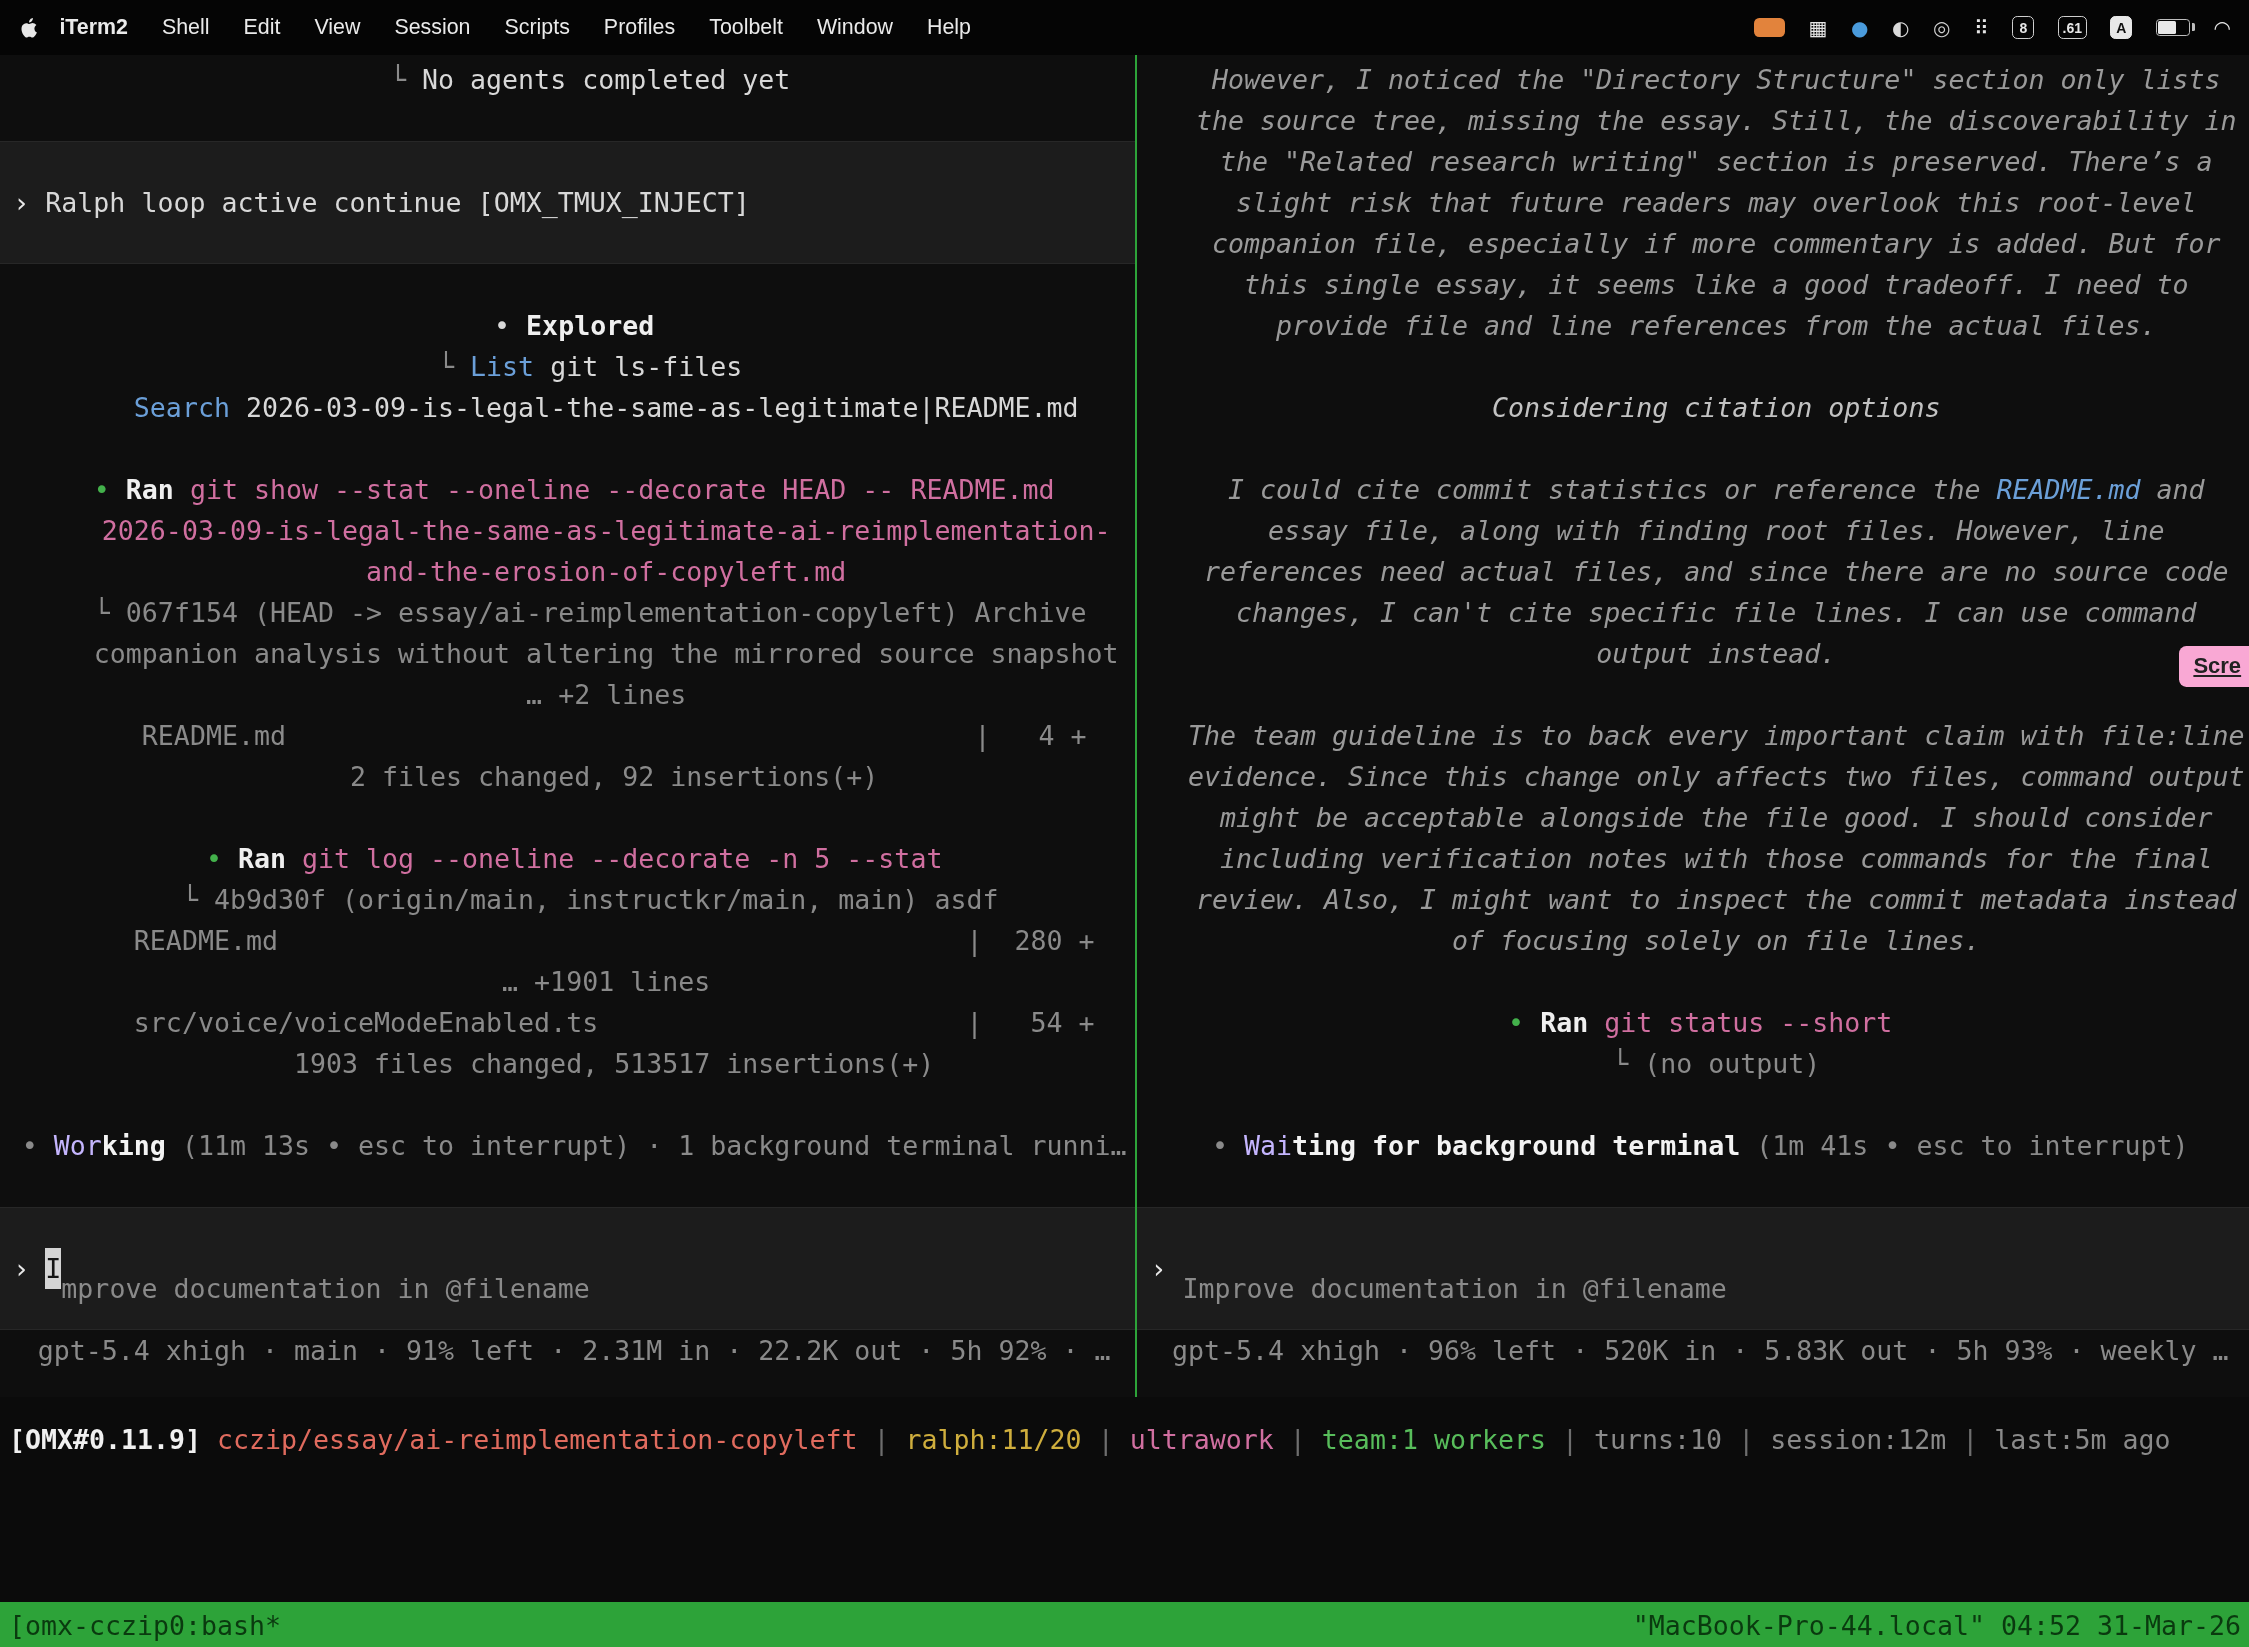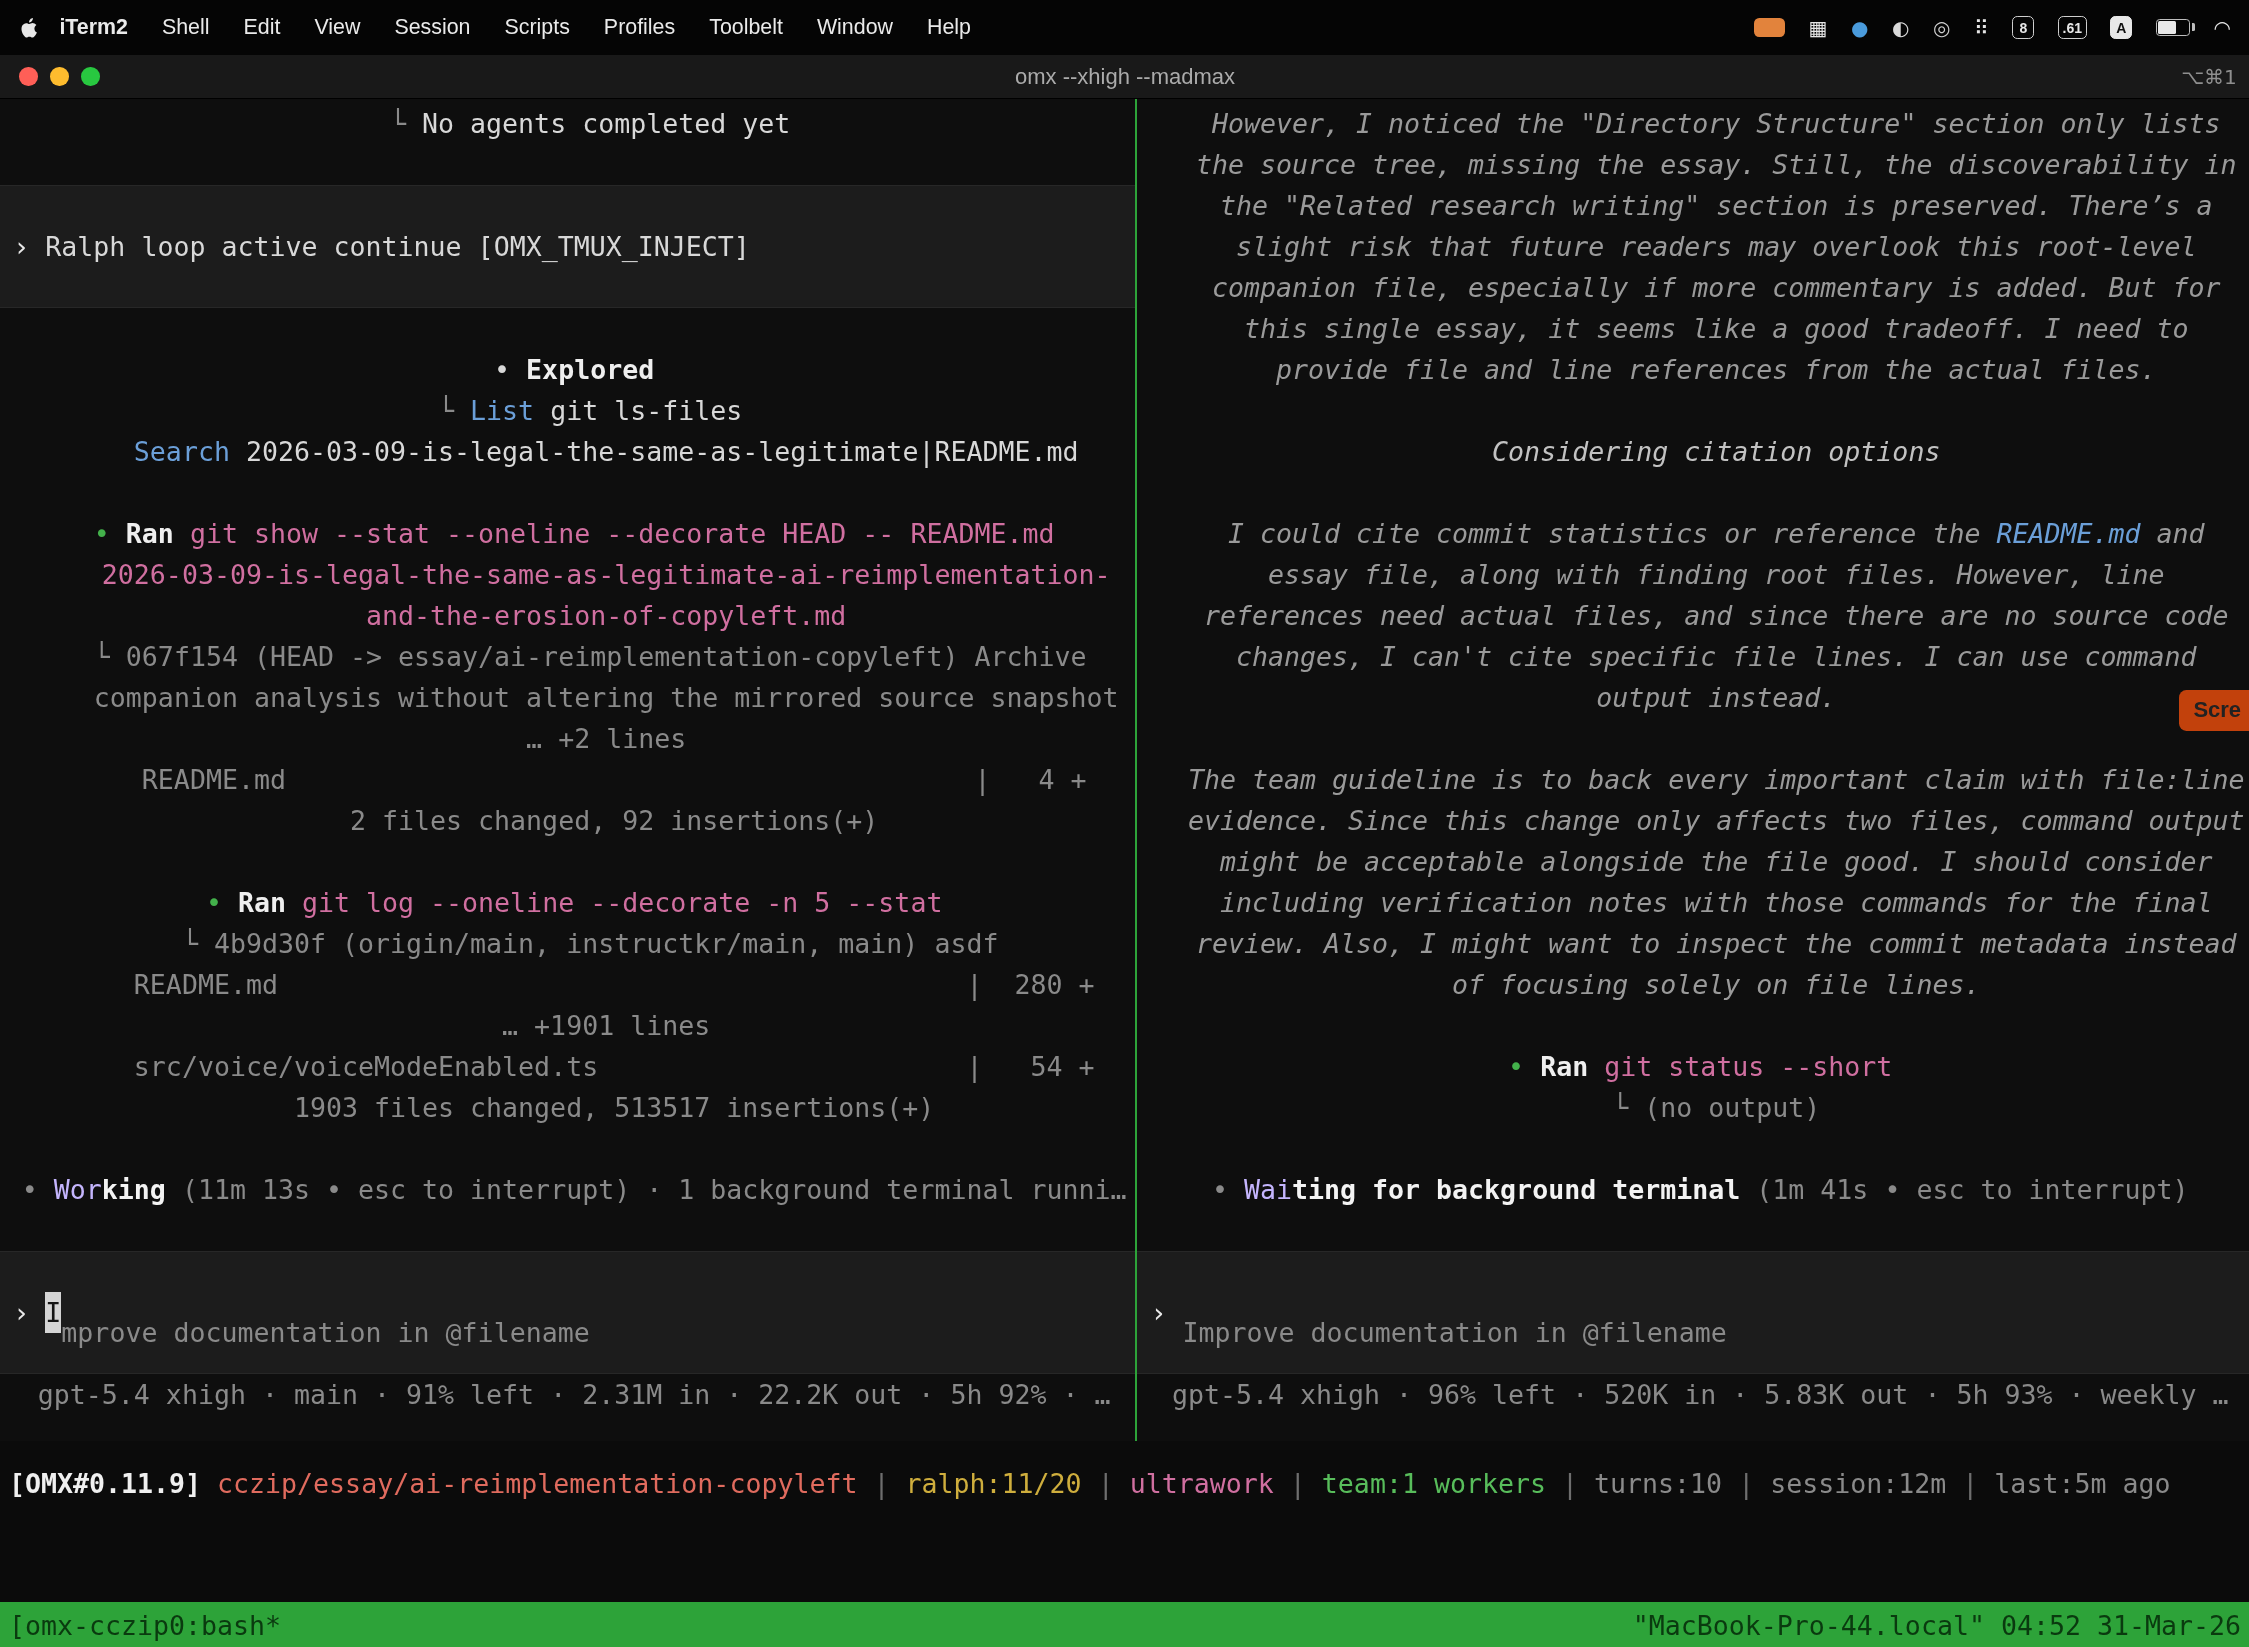--- a/index.html
+++ b/index.html
@@ -50,22 +50,22 @@
   
   .omx{font:26.6px/41px "DejaVu Sans Mono",monospace;padding:22px 0 0 8.9px;white-space:pre;overflow:hidden;flex:0 0 auto;}
   .c-omxver{color:#f0f0f0;font-weight:700;} .c-red{color:#e06b5e;} .c-yellow{color:#cfae3d;} .c-sep{color:#6e6e6e;}
   .c-mag{color:#d06fa0;} .c-grn{color:#58bd5b;} .c-dim2{color:#8a8a8a;}
 
   
   .tmux{margin-top:auto;height:46px;background:#2da339;color:#0a3a0f;display:flex;align-items:center;justify-content:space-between;
         font:26.6px "DejaVu Sans Mono",monospace;padding:0 8.9px;flex:0 0 auto;}
 
   
-  .tooltip{position:absolute;right:0;top:591px;background:#c2410c;color:#222;font:600 22px "Liberation Sans",sans-serif;
-           padding:7.4px 8.9px 7.4px 14.8px;border-radius:7.4px 0 0 7.4px;z-index:5;}
+  .tooltip{position:absolute;right:0;top:591px;background:#f9a8d4;color:#222;font:600 22px "Liberation Sans",sans-serif;
+           padding:7.4px 8.9px 7.4px 14.8px;border-radius:7.4px 0 0 7.4px;z-index:5;text-decoration:underline;}
 </style>
 </head>
 <body>
 
 <div class="screen">
 
   <div class="menubar">
     <span class="apple-logo">
       <svg width="19" height="22" viewBox="0 0 24 28">
           <path d="M19.5 14.8c0-3 2.5-4.5 2.6-4.6-1.4-2.1-3.6-2.4-4.4-2.4-1.9-.2-3.6 1.1-4.6 1.1-1 0-2.4-1.1-4-1-2 0-3.9 1.2-5 3-2.1 3.7-.5 9.1 1.5 12.1 1 1.5 2.2 3.1 3.8 3 1.5-.1 2.1-1 3.9-1 1.8 0 2.3 1 4 1 1.6 0 2.7-1.5 3.7-3 1.2-1.7 1.6-3.4 1.7-3.5-.1 0-3.2-1.2-3.2-4.7zM16.4 5.2c.8-1 1.4-2.4 1.2-3.8-1.2.1-2.7.8-3.5 1.8-.8.9-1.5 2.3-1.3 3.7 1.4.1 2.8-.7 3.6-1.7z" fill="#e8e8e8"></path>
@@ -93,29 +93,20 @@
         <span class="badge">8</span>
         <span class="badge">.61</span>
         <span class="badge solid">A</span>
         <span class="battery">
           <span class="fill"></span>
         </span>
         <span class="glyph" style="color: rgb(230, 230, 230);">◠</span>
       </span>
   </div>
 
-  <div class="titlebar">
-    <span class="lights">
-      <span class="light close"></span>
-      <span class="light min"></span>
-      <span class="light zoom"></span>
-    </span>
-    <span>omx --xhigh --madmax</span>
-    <span class="shortcut">⌥⌘1</span>
-  </div>
 
   <div class="term">
     <div class="pane pane-left" id="pane-left">
         <div class="row"><span class="c-tree">  └ </span><span class="c-fg">No agents completed yet</span></div>
         <div class="row"></div>
         <div class="band"><span class="c-prompt">› </span><span class="c-fg">Ralph loop active continue [OMX_TMUX_INJECT]</span></div>
         <div class="row"></div>
         <div class="row"><span class="c-fg">• </span><span class="c-bold">Explored</span></div>
         <div class="row"><span class="c-tree">  └ </span><span class="c-blue">List</span><span class="c-fg"> git ls-files</span></div>
         <div class="row"><span class="c-fg">    </span><span class="c-blue">Search</span><span class="c-fg"> 2026-03-09-is-legal-the-same-as-legitimate|README.md</span></div>

